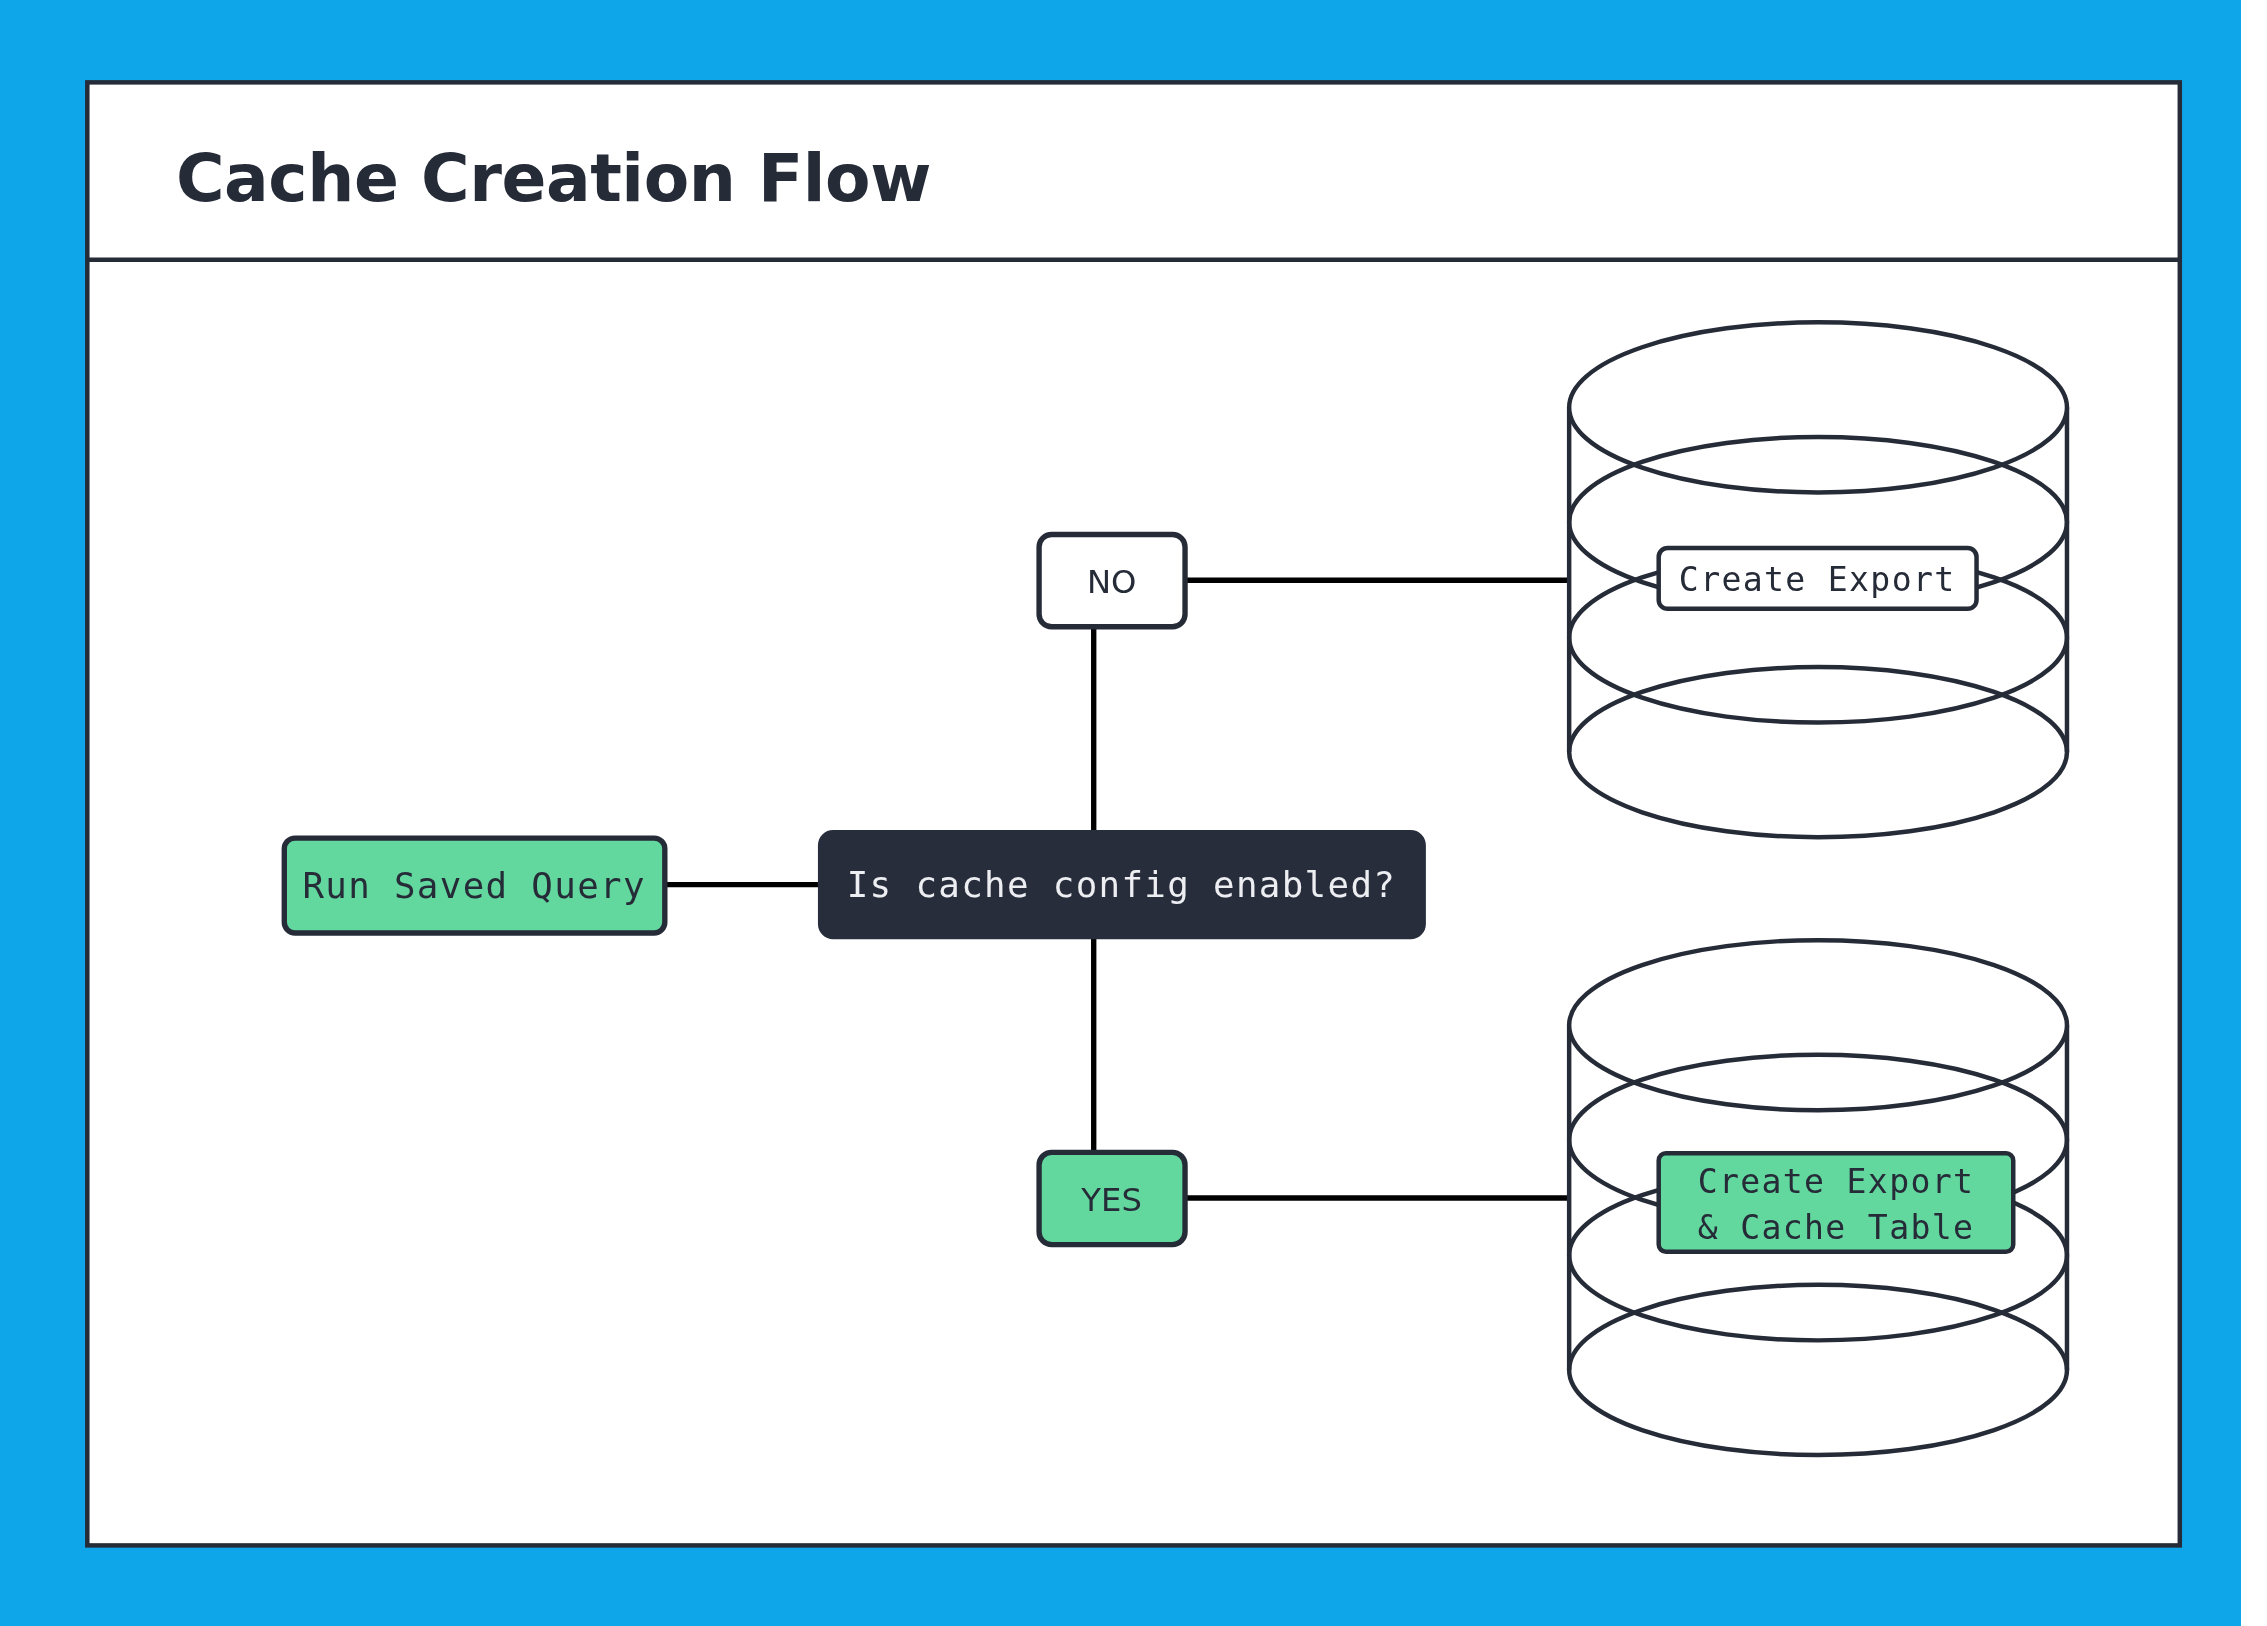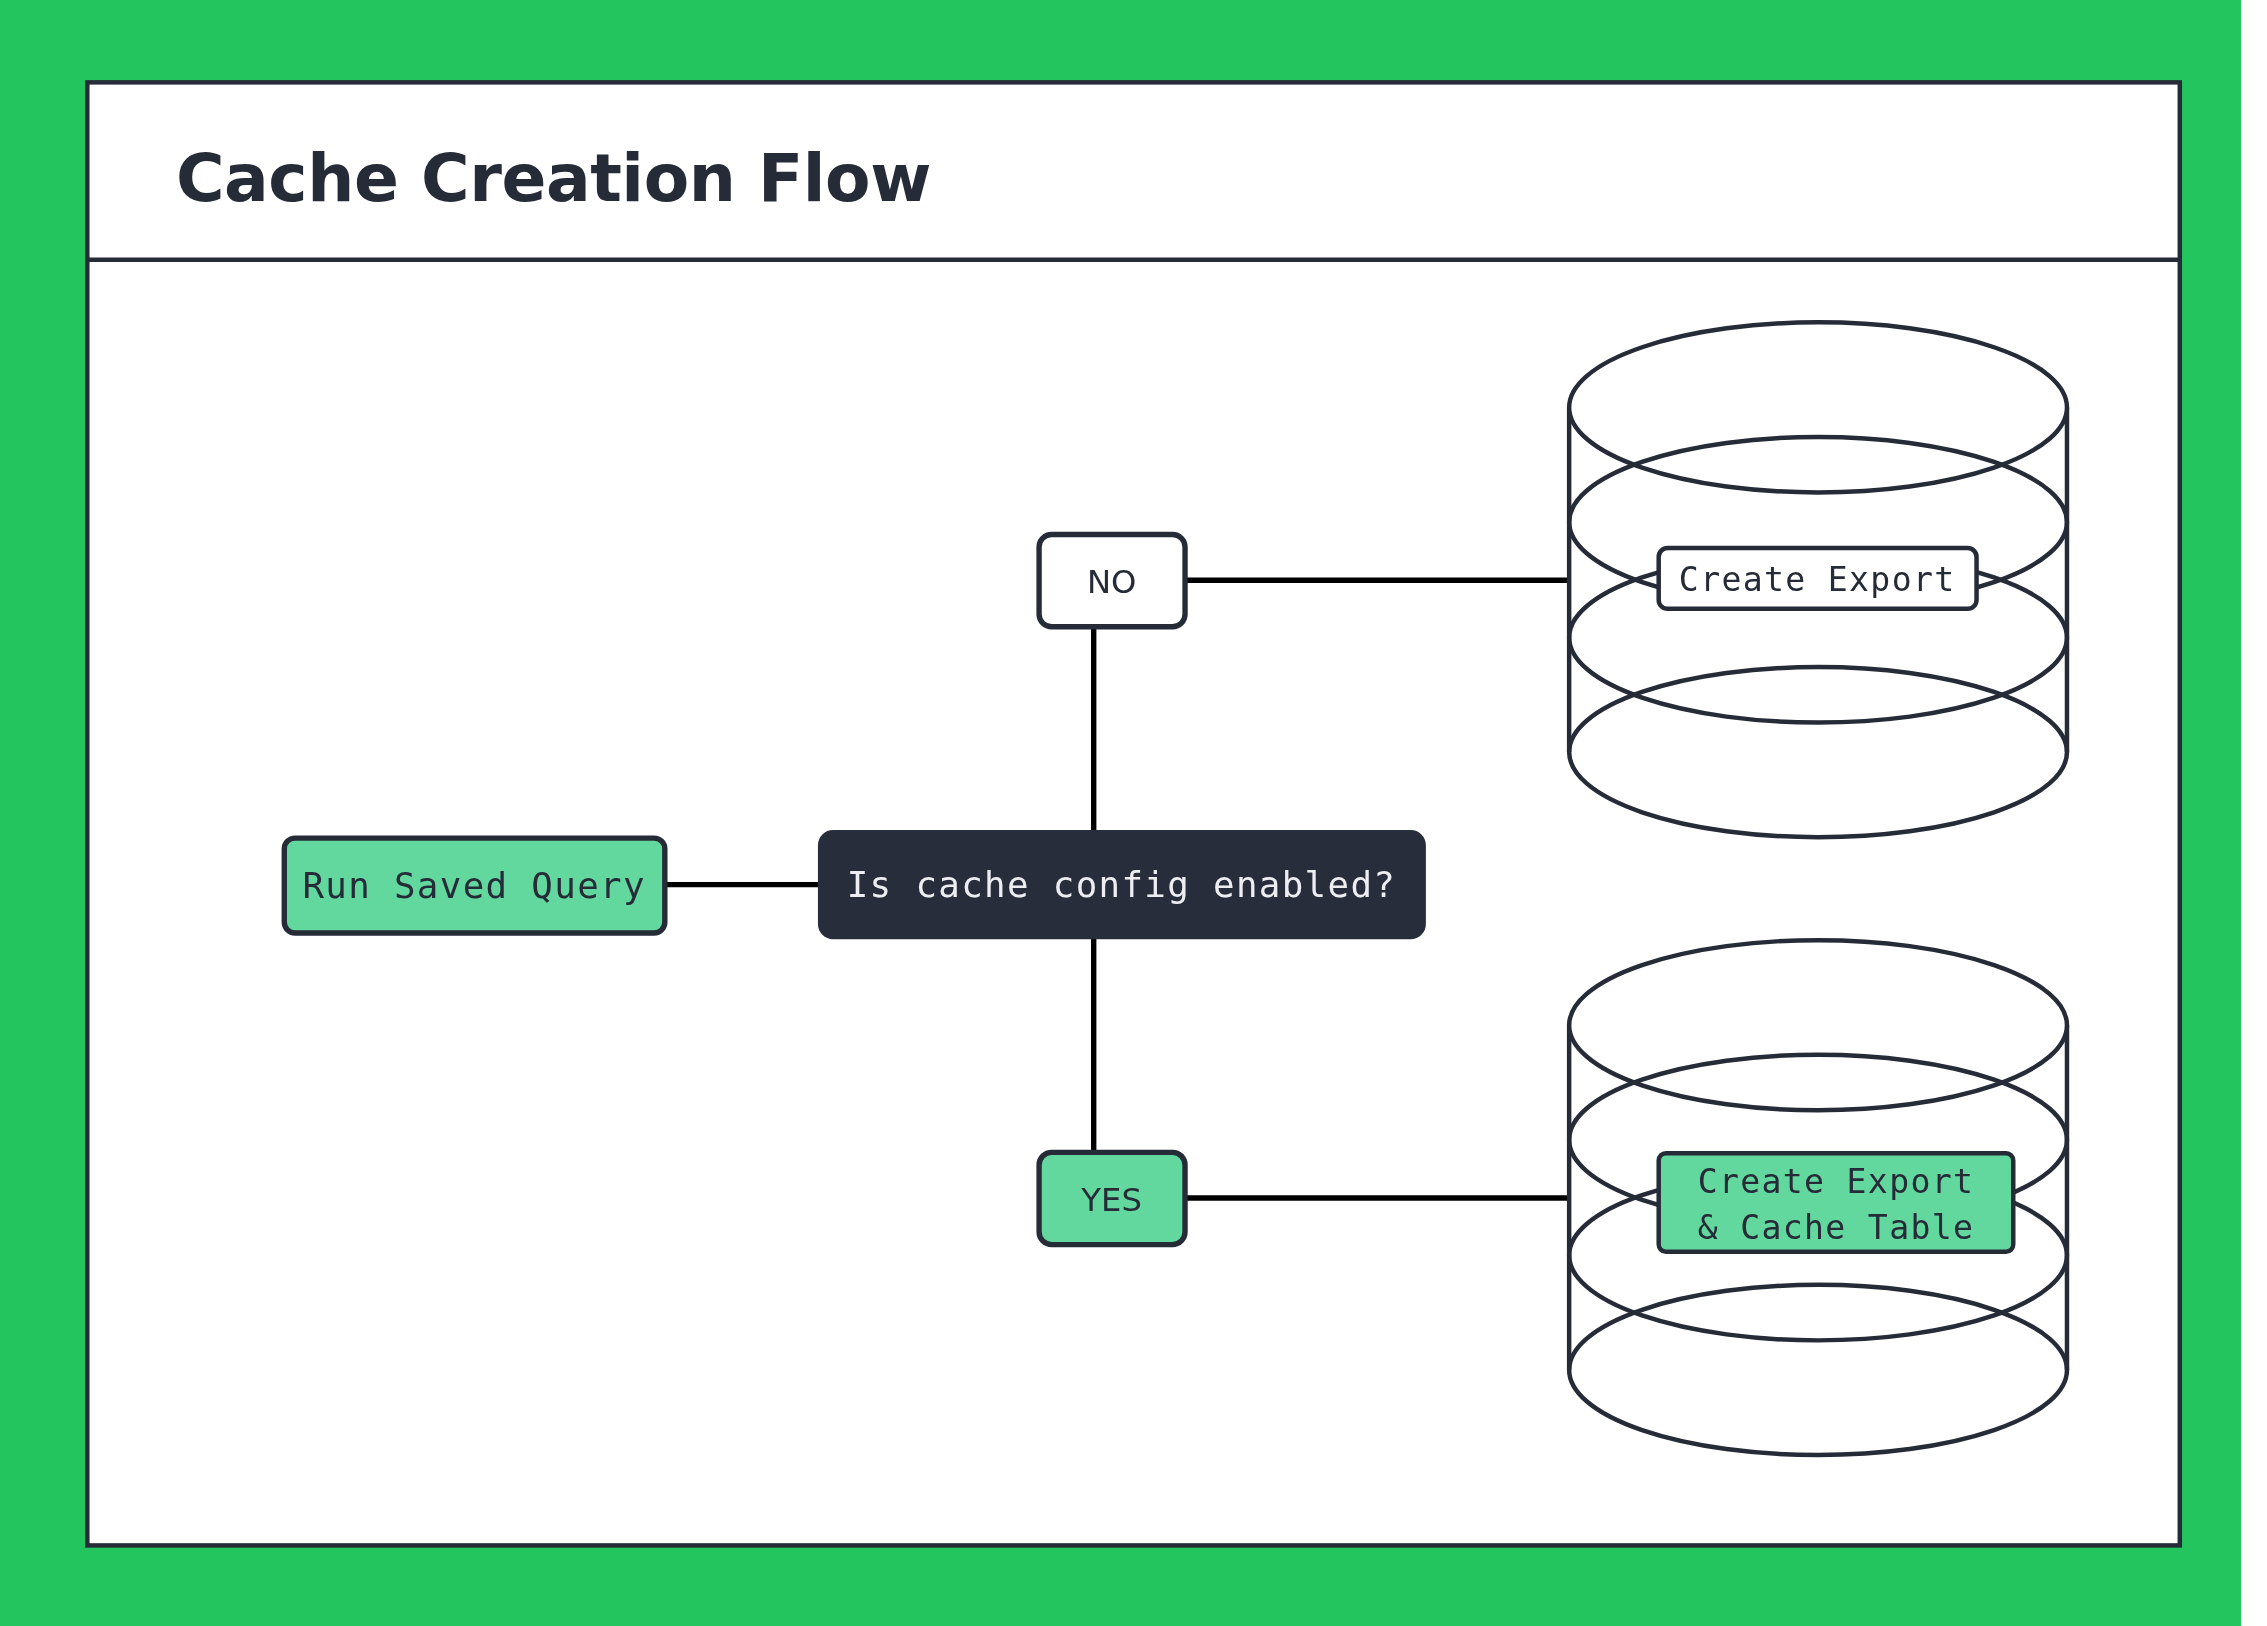--- a/index.html
+++ b/index.html
@@ -10,21 +10,21 @@
   body {
     width: 2268px;
     height: 1626px;
     font-family: "Liberation Sans", sans-serif;
     overflow: hidden;
   }
   #stage {
     position: relative;
     width: 2241px;
     height: 1626px;
-    background: #22c55e;
+    background: #0ea5e9;
   }
   #diagram-svg {
     display: block;
     width: 2268px;
     height: 1626px;
   }
   .frame-rect {
     fill: #ffffff;
     stroke: #262b38;
     stroke-width: 5;

